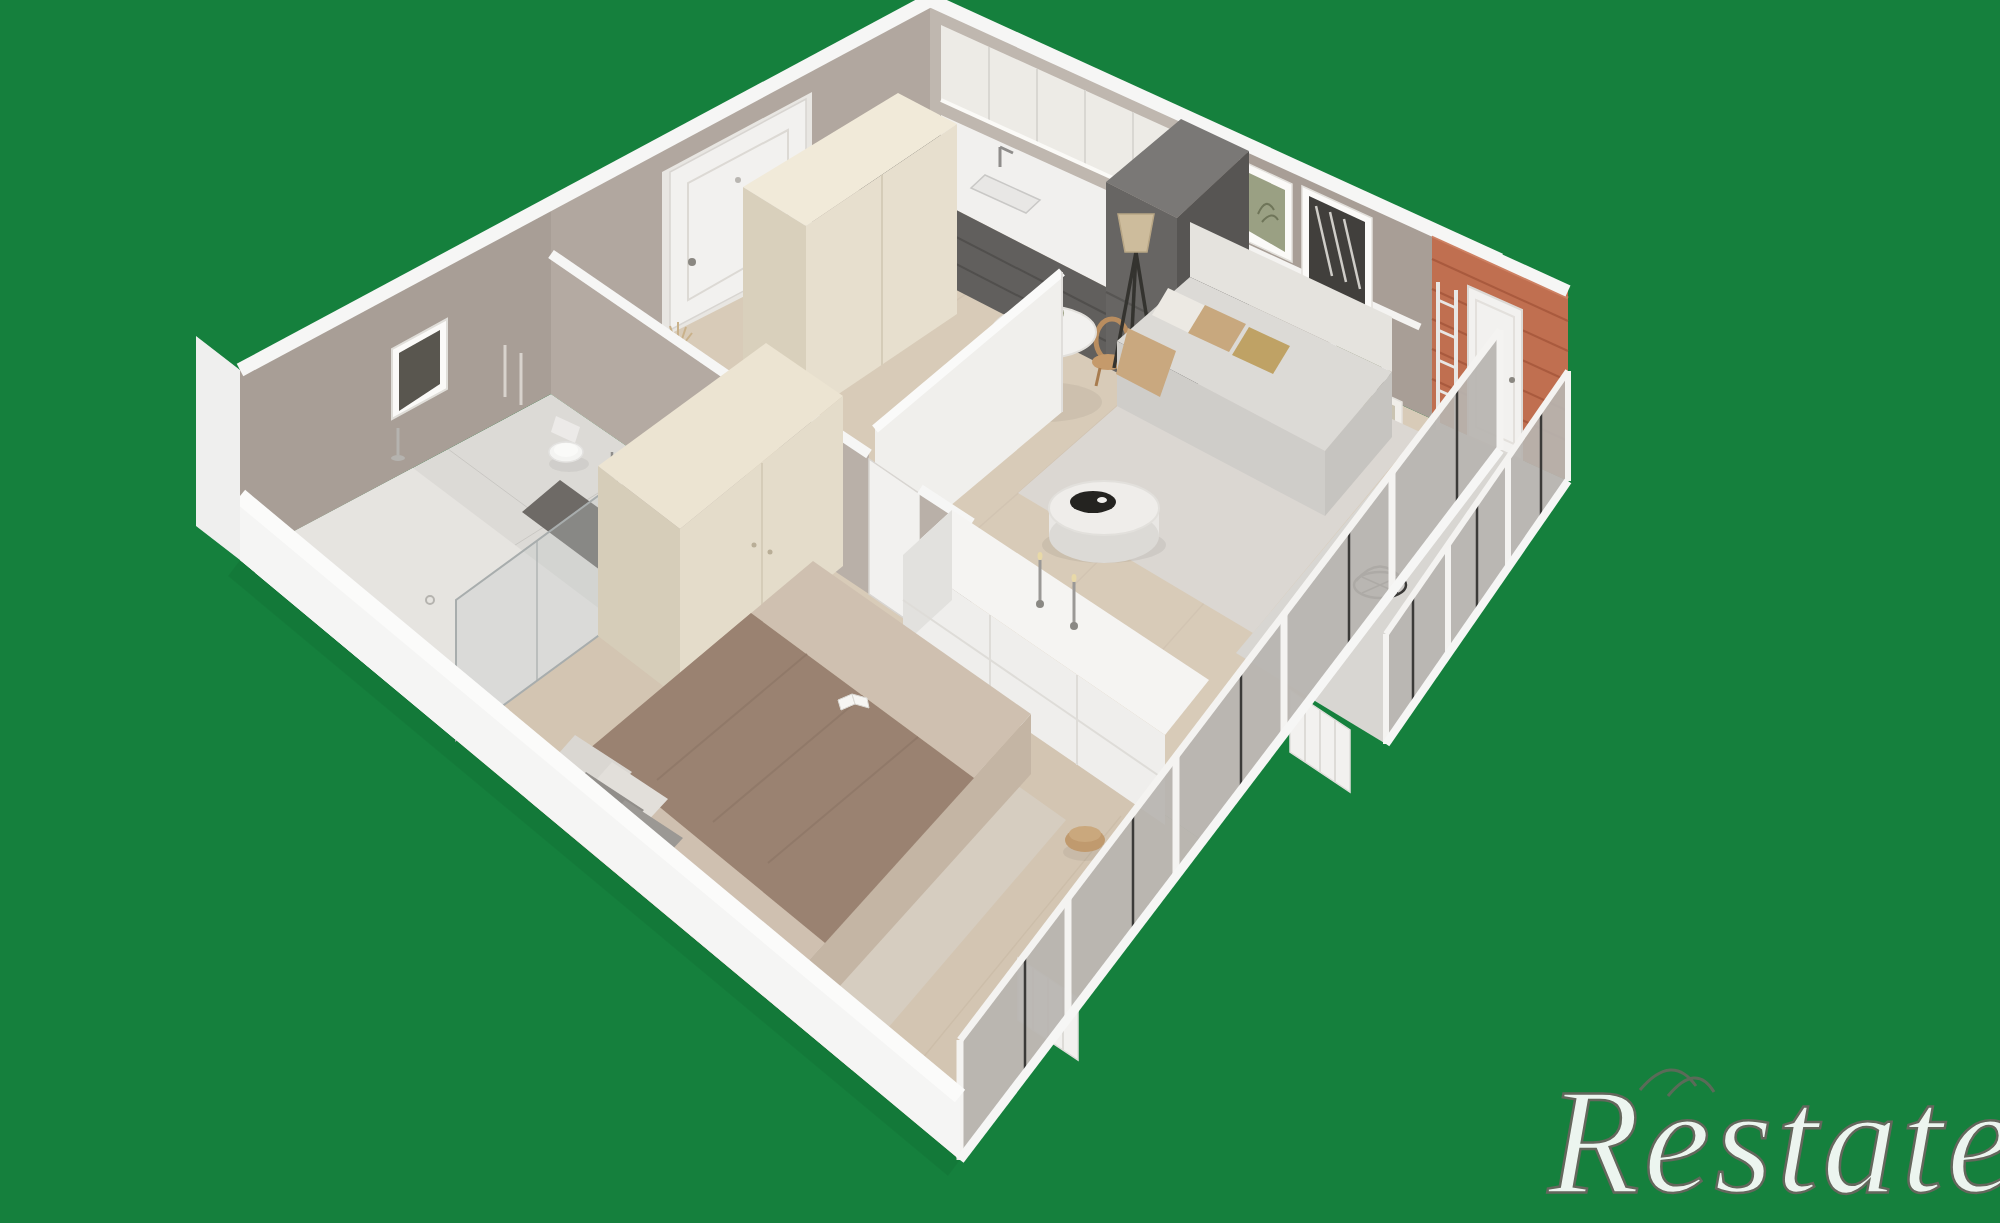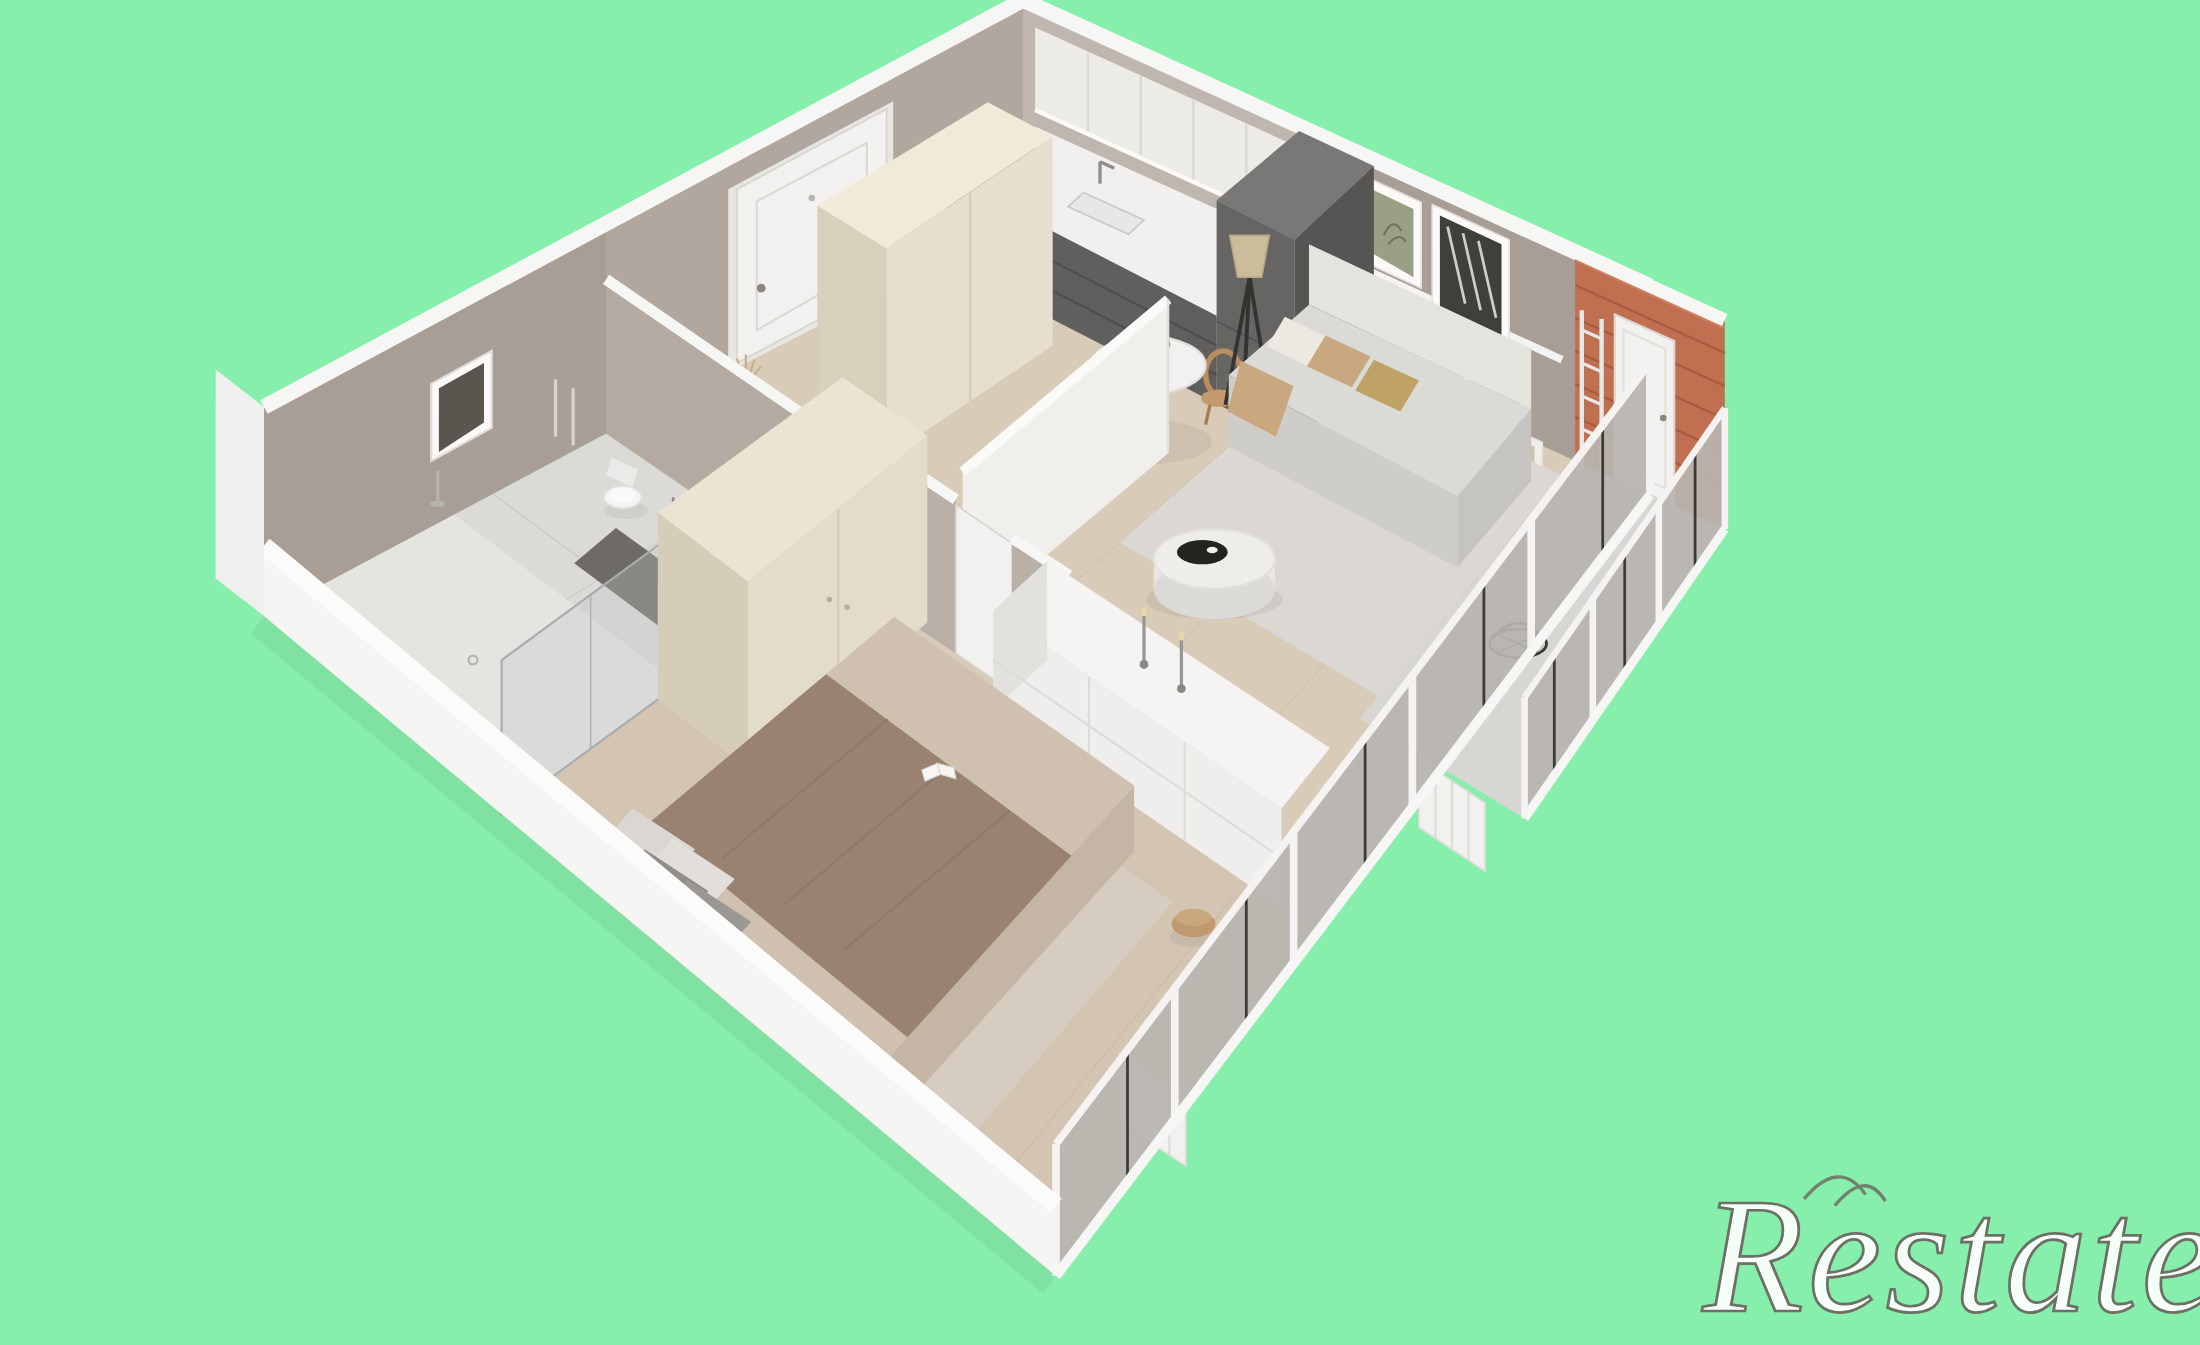--- a/index.html
+++ b/index.html
@@ -1,16 +1,16 @@
 <!DOCTYPE html>
 <html><head>
 <meta charset="utf-8">
 <style>
   html,body{margin:0;padding:0;background:#ffffff;overflow:hidden;}
-  .stage{width:2000px;height:1223px;position:relative;background:#86efac;font-family:"Liberation Sans",sans-serif;text-align:center;}
+  .stage{width:2000px;height:1223px;position:relative;background:#15803d;font-family:"Liberation Sans",sans-serif;text-align:center;}
   svg{display:block;}
   .wm{font-family:"Liberation Serif",serif;font-style:italic;font-weight:400;letter-spacing:4px;}
   polygon,ellipse,line,path,circle,rect{shape-rendering:geometricPrecision;}
 </style>
 </head>
 <body>
 
 <div class="stage">
 <svg width="2000" height="1223" viewBox="0 0 2000 1223">
 

